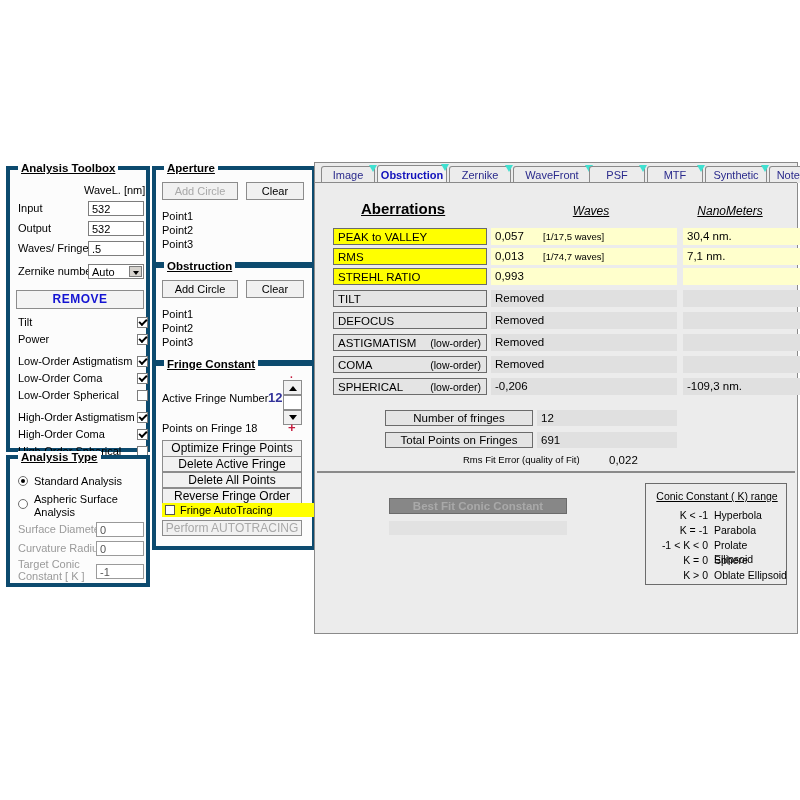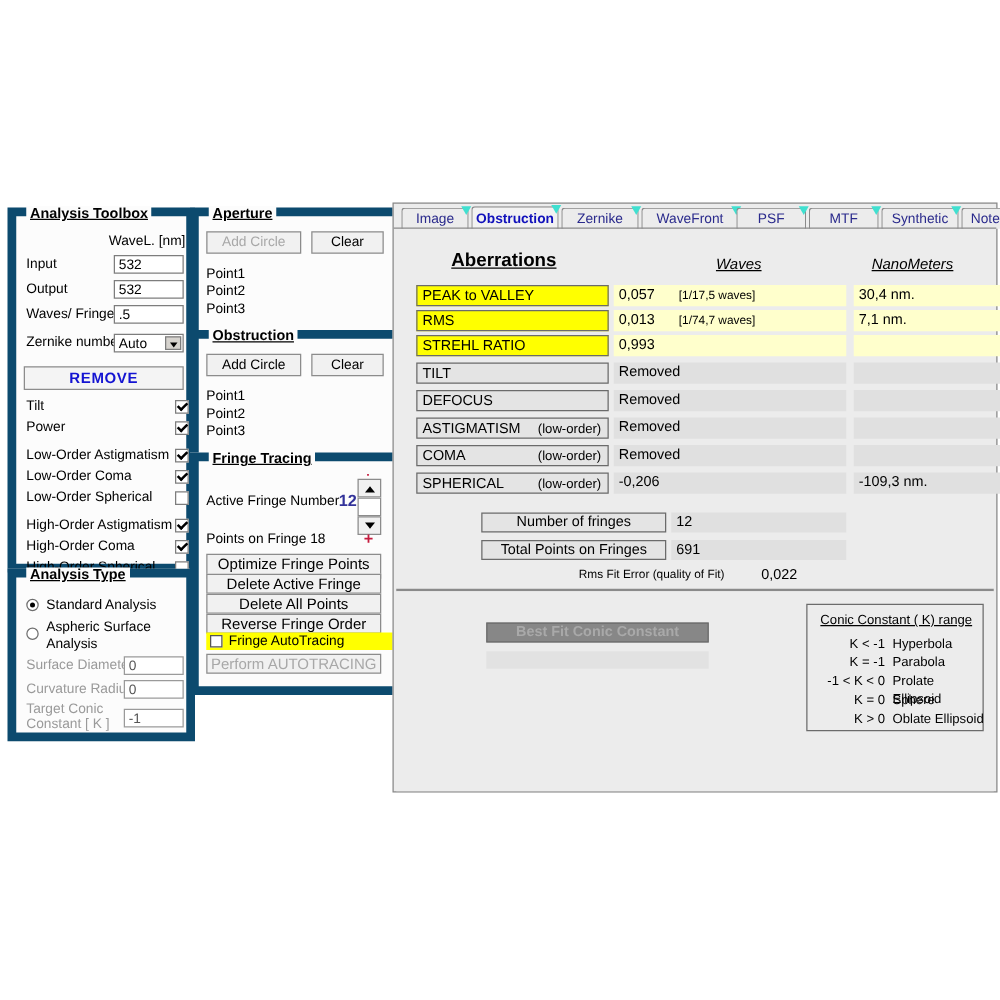--- a/index.html
+++ b/index.html
@@ -4,21 +4,21 @@
 <style>
   html,body{margin:0;padding:0;}
   body{
     width:800px;height:800px;background:#ffffff;
     font-family:"Liberation Sans", sans-serif;
     font-size:11px;color:#000;overflow:hidden;
   }
   .app{position:absolute;left:0;top:160px;width:800px;height:475px;}
 
   
-  .group{position:absolute;border:7px solid #0c4a6e;background:#fcfcfc;}
+  .group{position:absolute;border:4px solid #0c4a6e;background:#fcfcfc;}
   .group > .legend{
     position:absolute;top:-8px;left:8px;background:#fcfcfc;padding:0 3px;
     font-weight:bold;font-size:11.5px;text-decoration:underline;white-space:nowrap;
   }
 
   
   #analysis-toolbox{left:6px;top:6px;width:136px;height:278px;}
   .tb-row{position:absolute;height:17px;line-height:17px;font-size:11px;}
   .tb-label{left:8px;}
   .tb-input{
@@ -64,21 +64,21 @@
     border-radius:50%;background:#fff;box-sizing:border-box;
   }
   .radio.on:after{
     content:"";position:absolute;left:2px;top:2px;width:4px;height:4px;
     border-radius:50%;background:#000;
   }
   .dis{color:#9a9a9a;}
   .tb-input.dis{color:#555;background:#fff;border-color:#9a9a9a;}
 
   
-  #aperture{left:152px;top:6px;width:156px;height:92px;padding-left:10px;}
+  #aperture{left:152px;top:6px;width:156px;height:92px;}
   #obstruction{left:152px;top:104px;width:156px;height:92px;}
   #fringe-tracing{left:152px;top:202px;width:156px;height:180px;}
   .btn{
     position:absolute;border:1px solid #8c8c8c;background:#f1f1f1;
     text-align:center;font-size:11px;box-sizing:border-box;color:#000;
   }
   .btn.disabled{color:#a8a8a8;}
   .ptlist{position:absolute;left:6px;font-size:11px;line-height:13px;}
 
   .spin{
@@ -294,21 +294,21 @@
   <div class="group" id="obstruction">
     <div class="legend">Obstruction</div>
     <div class="btn" style="left:6px;top:12px;width:76px;height:18px;line-height:17px">Add Circle</div>
     <div class="btn" style="left:90px;top:12px;width:58px;height:18px;line-height:17px">Clear</div>
     <div class="ptlist" style="top:40px">Point1</div>
     <div class="ptlist" style="top:54px">Point2</div>
     <div class="ptlist" style="top:68px">Point3</div>
   </div>
 
   <div class="group" id="fringe-tracing">
-    <div class="legend">Fringe Tracing</div>
+    <div class="legend">Fringe Constant</div>
 
     <div class="redmark" style="left:134px;top:6px;font-size:10px">·</div>
 
     <div style="position:absolute;left:6px;top:26px;font-size:11px">Active Fringe Number</div>
     <div style="position:absolute;left:112px;top:24px;font-size:13px;font-weight:bold;color:#33339a">12</div>
 
     <div class="spin">
       <div class="half up"></div>
       <div class="half mid"></div>
       <div class="half dn"></div>

